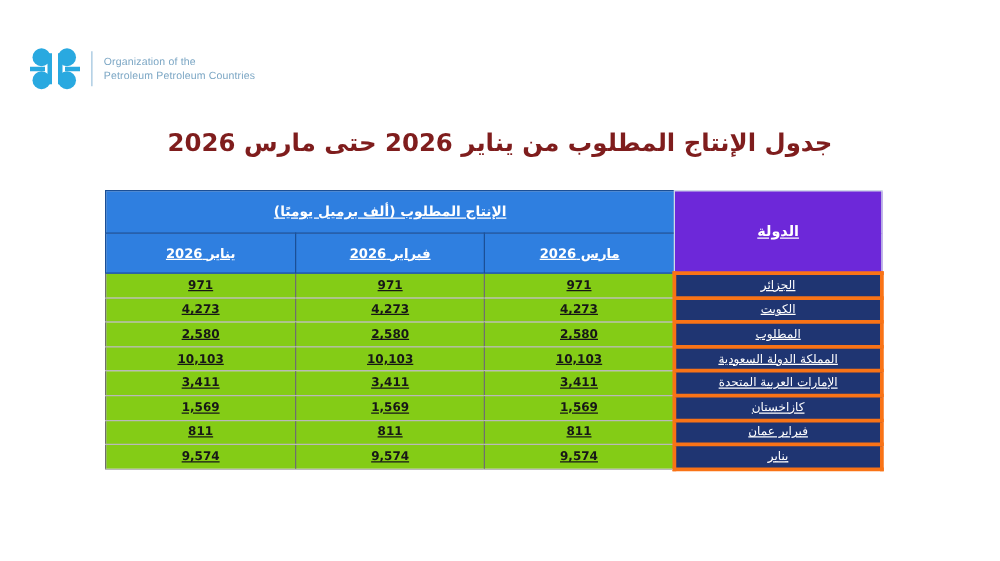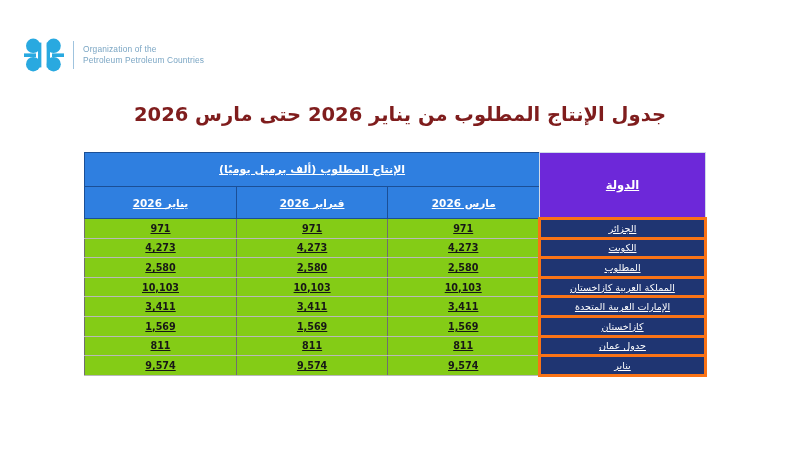--- a/index.html
+++ b/index.html
@@ -216,39 +216,39 @@
         <td class="td-value">4,273</td>
         <td class="td-value">4,273</td>
       </tr>
       <tr>
         <td class="td-country">المطلوب</td>
         <td class="td-value">2,580</td>
         <td class="td-value">2,580</td>
         <td class="td-value">2,580</td>
       </tr>
       <tr>
-        <td class="td-country">المملكة العربية كازاخستان</td>
+        <td class="td-country">المملكة الدولة السعودية</td>
         <td class="td-value">10,103</td>
         <td class="td-value">10,103</td>
         <td class="td-value">10,103</td>
       </tr>
       <tr>
         <td class="td-country">الإمارات العربية المتحدة</td>
         <td class="td-value">3,411</td>
         <td class="td-value">3,411</td>
         <td class="td-value">3,411</td>
       </tr>
       <tr>
         <td class="td-country">كازاخستان</td>
         <td class="td-value">1,569</td>
         <td class="td-value">1,569</td>
         <td class="td-value">1,569</td>
       </tr>
       <tr>
-        <td class="td-country">جدول عمان</td>
+        <td class="td-country">فبراير عمان</td>
         <td class="td-value">811</td>
         <td class="td-value">811</td>
         <td class="td-value">811</td>
       </tr>
       <tr>
         <td class="td-country">يناير</td>
         <td class="td-value">9,574</td>
         <td class="td-value">9,574</td>
         <td class="td-value">9,574</td>
       </tr>

